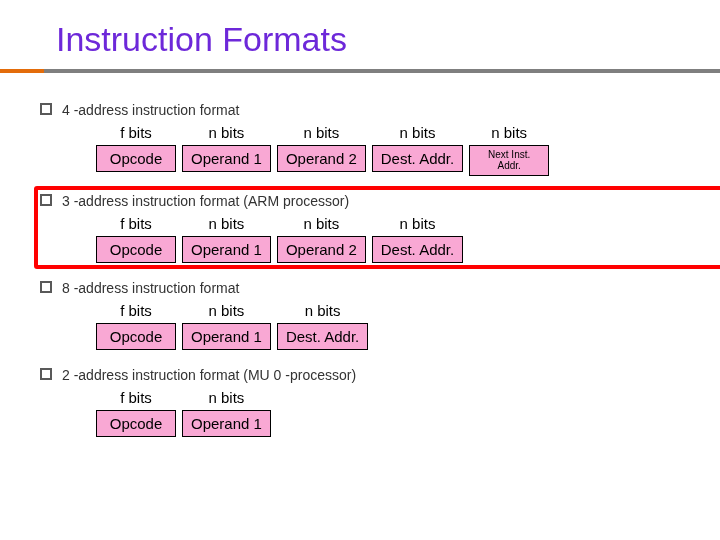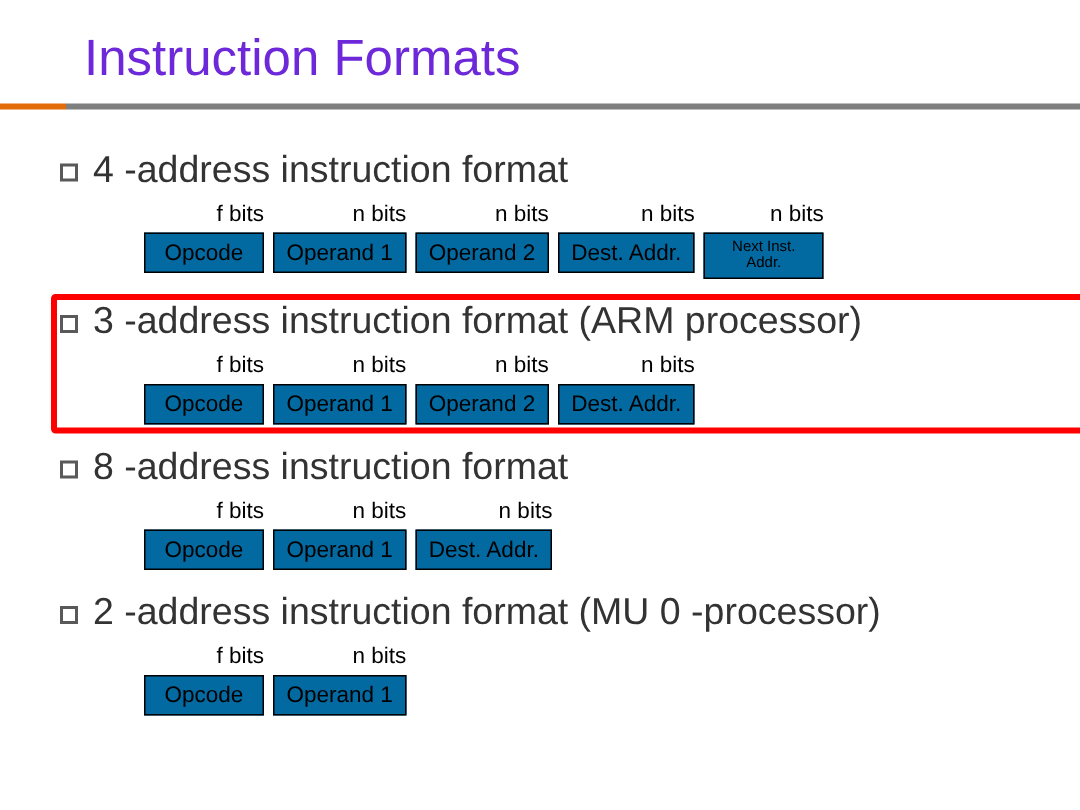--- a/index.html
+++ b/index.html
@@ -6,25 +6,25 @@
   html, body { width: 720px; height: 540px; font-family: Arial, Helvetica, sans-serif; background: #fff; }
   .slide { width: 720px; height: 540px; position: relative; padding: 20px 0 0 0; }
   .title { font-size: 34px; color: #6d28d9; padding: 0 0 10px 56px; font-weight: normal; }
   .underline-wrap { position: relative; height: 4px; margin-bottom: 26px; }
   .underline-accent { position: absolute; left: 0; top: 0; width: 44px; height: 4px; background: #e36c0a; }
   .underline-rest { position: absolute; left: 44px; right: 0; top: 0; height: 4px; background: #7f7f7f; }
   .content { padding: 0 20px 0 40px; }
   .item { margin-bottom: 14px; position: relative; }
   .item-head { display: flex; align-items: baseline; gap: 10px; margin-bottom: 6px; }
   .bullet { width: 12px; height: 12px; border: 2px solid #595959; background: #fff; flex: none; margin-top: 4px; }
-  .item-title { font-size: 25px; color: #333; }
+  .item-title { font-size: 14px; color: #333; }
   .fields { display: flex; gap: 6px; padding-left: 56px; }
-  .field { display: flex; flex-direction: column; align-items: flex-end; }
+  .field { display: flex; flex-direction: column; align-items: center; }
   .field-label { font-size: 15px; color: #000; margin-bottom: 4px; }
-  .field-box { border: 1px solid #000; background: #0369a1; font-size: 15px; color: #000; padding: 4px 8px; text-align: center; white-space: nowrap; min-width: 80px; }
+  .field-box { border: 1px solid #000; background: #f9a8d4; font-size: 15px; color: #000; padding: 4px 8px; text-align: center; white-space: nowrap; min-width: 80px; }
   .field-box.narrow { min-width: 70px; padding: 4px 6px; font-size: 10px; line-height: 1.05; }
   .highlight { position: absolute; border: 4px solid #ff0000; border-radius: 3px; pointer-events: none; }
 </style>
 </head>
 <body>
 
 <div class="slide">
   <h1 class="title">Instruction Formats</h1>
   <div class="underline-wrap">
     <div class="underline-accent"></div>

